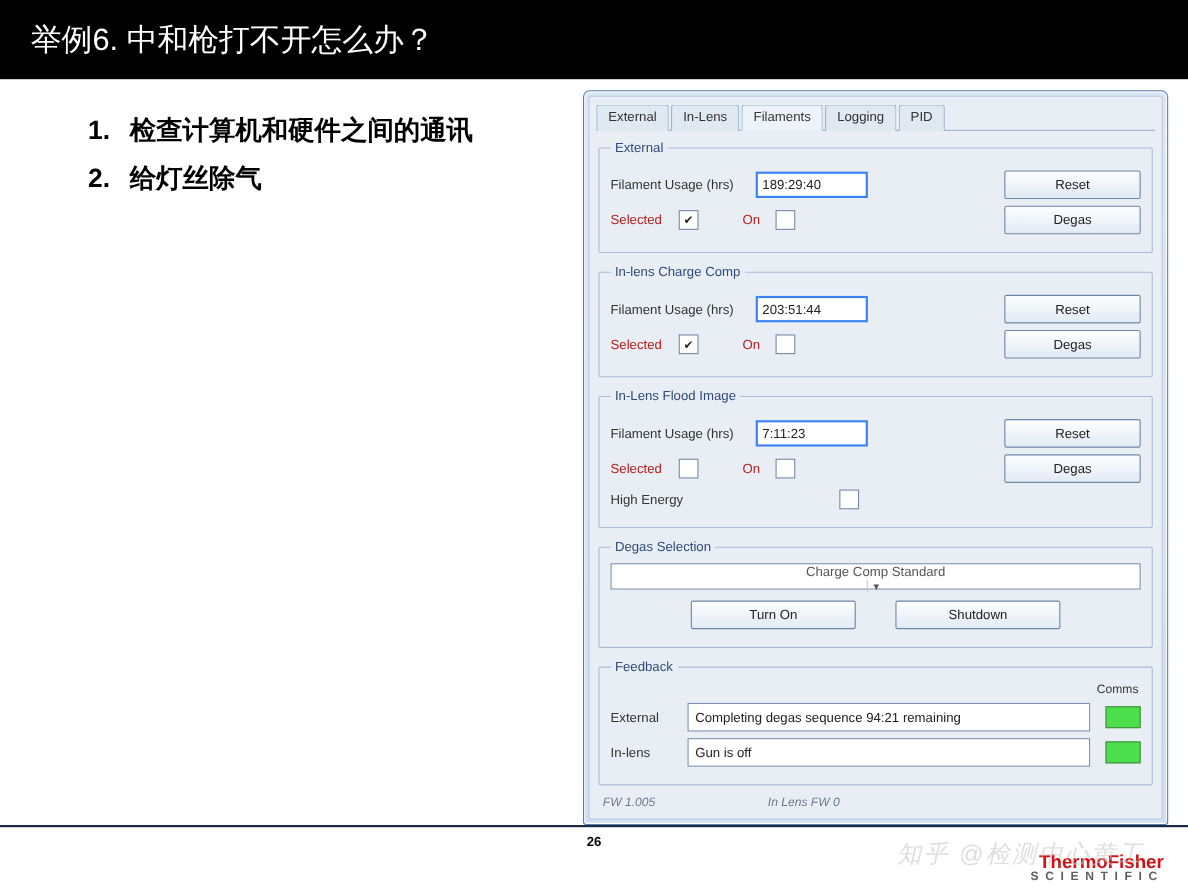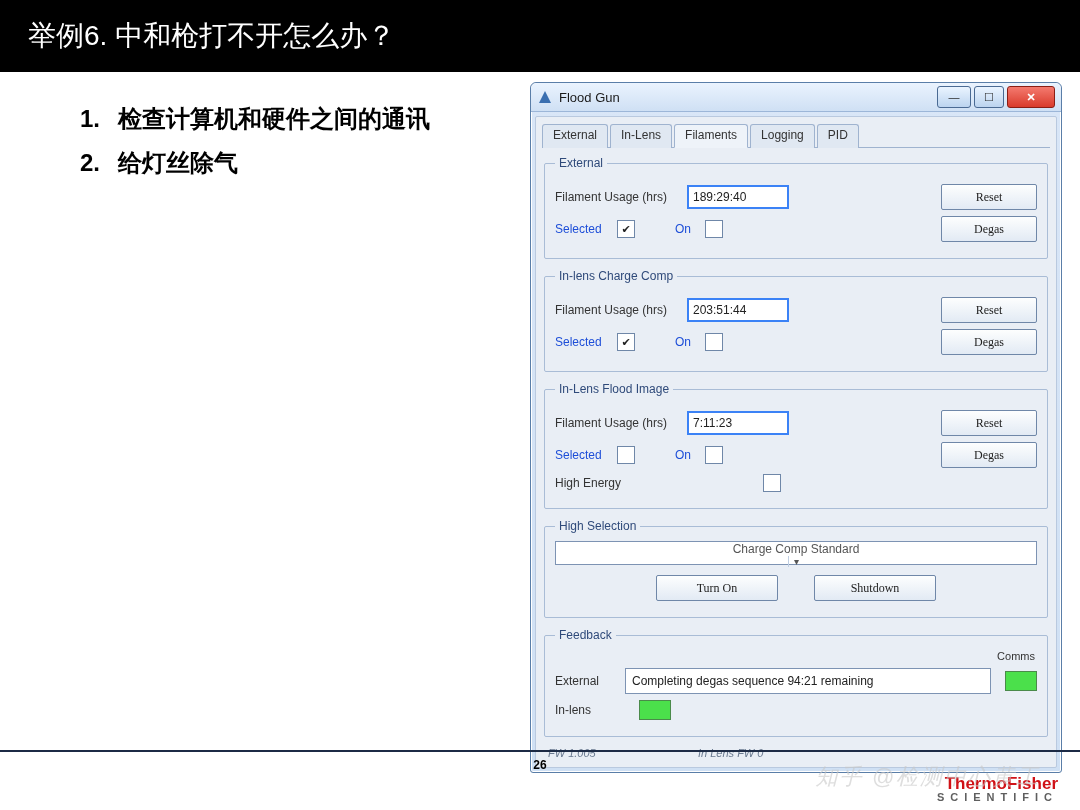--- a/index.html
+++ b/index.html
@@ -21,25 +21,25 @@
   .wbtn.max{width:28px;}
   .wbtn.close{width:46px;background:linear-gradient(#f47a6f,#d93b2c);color:#fff;border-color:#8a1e15;font-weight:bold;}
   .win-body{background:#e9eef5;border:1px solid #b9c9df;margin:4px;border-radius:2px;padding:6px 6px 8px 6px;}
   .tabs{display:flex;border-bottom:1px solid #9fb3cf;margin-bottom:8px;}
   .tab{padding:3px 10px 5px 10px;border:1px solid #9fb3cf;border-bottom:none;background:#e0e8f2;margin-right:2px;border-radius:3px 3px 0 0;color:#333;position:relative;top:1px;}
   .tab.active{background:#eef3f9;border-bottom:1px solid #eef3f9;font-weight:400;}
   fieldset{border:1px solid #a9bcd6;border-radius:2px;margin:0 2px 10px 2px;padding:8px 10px 10px 10px;}
   legend{color:#2f4a7a;padding:0 4px;font-size:12px;}
   .row{display:flex;align-items:center;margin:6px 0;}
   .lbl{width:132px;color:#333;}
-  .lbl2{width:62px;color:#1d4ed8;}
+  .lbl2{width:62px;color:#b91c1c;}
   .val{width:90px;height:18px;border:2px solid #3b82f6;background:#fff;padding:1px 4px;font-size:12px;display:flex;align-items:center;}
   .cb{width:16px;height:16px;border:1px solid #6f87a8;background:#fff;display:inline-flex;align-items:center;justify-content:center;margin-right:4px;}
   .cb.checked::after{content:"✔";font-size:11px;color:#222;}
-  .btn{min-width:74px;height:24px;border:1px solid #6f87a8;background:linear-gradient(#fdfefe,#e2eaf4);border-radius:2px;display:inline-flex;align-items:center;justify-content:center;padding:0 10px;color:#222;font-family:Liberation Serif, serif;}
+  .btn{min-width:74px;height:24px;border:1px solid #6f87a8;background:linear-gradient(#fdfefe,#e2eaf4);border-radius:2px;display:inline-flex;align-items:center;justify-content:center;padding:0 24px;color:#222;}
   .spacer{flex:1;}
   .sel{height:22px;border:1px solid #7d93b3;background:#fff;display:flex;align-items:center;justify-content:space-between;padding:0 4px;color:#555;flex-direction:column;}
   .sel .arrow{width:16px;height:16px;border-left:1px solid #c0cfe3;display:flex;align-items:center;justify-content:center;color:#555;font-size:10px;}
   .feedback .row .lbl{width:70px;}
   .status{flex:1;height:20px;border:1px solid #7d93b3;background:#fff;padding:2px 6px;display:flex;align-items:center;}
   .comm{width:30px;height:18px;margin-left:14px;border:1px solid #4a8a4a;background:#4be04b;}
   .commhdr{text-align:right;font-size:11px;color:#333;margin:0 2px 2px 0;}
   .fw{display:flex;color:#6a7a90;font-size:11px;margin:6px 4px 0 6px;font-style:italic;}
   .fw span:first-child{width:150px;}
   .footer{position:absolute;left:0;right:0;bottom:0;height:58px;border-top:2px solid #1c2a45;display:flex;align-items:flex-start;justify-content:center;}
@@ -65,33 +65,20 @@
         <div class="num">1.</div>
         <div>检查计算机和硬件之间的通讯</div>
       </div>
       <div class="row">
         <div class="num">2.</div>
         <div>给灯丝除气</div>
       </div>
     </div>
 
     <div class="win">
-      <div class="win-title">
-        <span class="icon">
-          <svg viewBox="0 0 16 16">
-              <polygon points="2,14 8,2 14,14" fill="#3a6fb0"></polygon>
-            </svg>
-        </span>
-        <span class="cap">Flood Gun</span>
-        <div class="wbtns">
-          <div class="wbtn">—</div>
-          <div class="wbtn max">☐</div>
-          <div class="wbtn close">✕</div>
-        </div>
-      </div>
 
       <div class="win-body">
 
         <div class="tabs">
           <div class="tab">External</div>
           <div class="tab">In-Lens</div>
           <div class="tab active">Filaments</div>
           <div class="tab">Logging</div>
           <div class="tab">PID</div>
         </div>
@@ -152,41 +139,42 @@
             <div class="btn">Degas</div>
           </div>
           <div class="row">
             <div class="lbl" style="width:90px">High Energy</div>
             <div style="width:118px"></div>
             <span class="cb"></span>
           </div>
         </fieldset>
 
         <fieldset>
-          <legend>High Selection</legend>
+          <legend>Degas Selection</legend>
           <div class="sel">
             <span>Charge Comp Standard</span>
             <span class="arrow">▾</span>
           </div>
           <div class="row" style="justify-content:center;gap:36px;margin-top:10px;">
             <div class="btn" style="min-width:100px">Turn On</div>
             <div class="btn" style="min-width:100px">Shutdown</div>
           </div>
         </fieldset>
 
         <fieldset class="feedback">
           <legend>Feedback</legend>
           <div class="commhdr">Comms</div>
           <div class="row">
             <div class="lbl">External</div>
             <div class="status">Completing degas sequence 94:21 remaining</div>
             <div class="comm"></div>
           </div>
           <div class="row">
             <div class="lbl">In-lens</div>
+            <div class="status">Gun is off</div>
             <div class="comm"></div>
           </div>
         </fieldset>
 
         <div class="fw">
           <span>FW 1.005</span>
           <span>In Lens FW 0</span>
         </div>
 
       </div>

